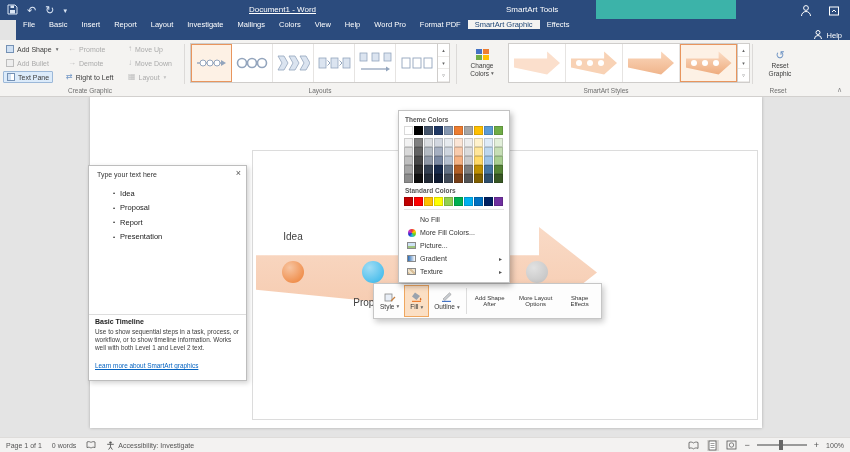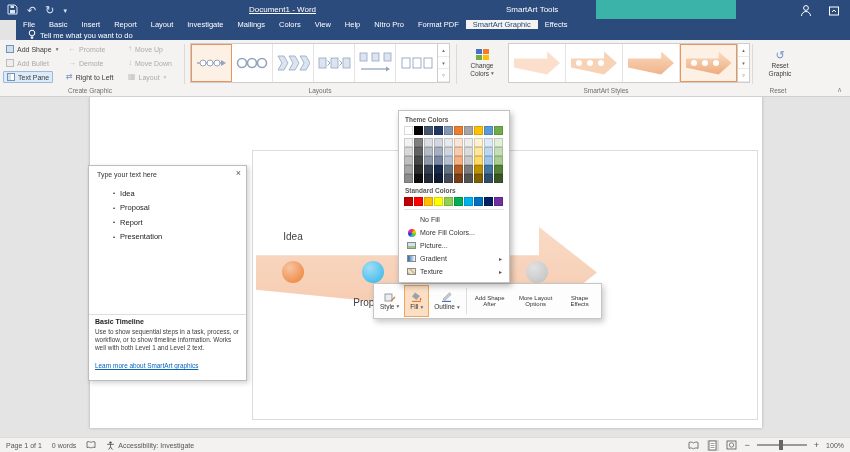--- a/index.html
+++ b/index.html
@@ -149,34 +149,25 @@
         <div class="tab">File</div>
         <div class="tab">Basic</div>
         <div class="tab">Insert</div>
         <div class="tab">Report</div>
         <div class="tab">Layout</div>
         <div class="tab">Investigate</div>
         <div class="tab">Mailings</div>
         <div class="tab">Colors</div>
         <div class="tab">View</div>
         <div class="tab">Help</div>
-        <div class="tab">Nitro Pro</div>
+        <div class="tab">Word Pro</div>
         <div class="tab">Format PDF</div>
         <div class="tab active">SmartArt Graphic</div>
         <div class="tab">Effects</div>
       </div>
-    <div class="tellme">
-      <span>
-        <svg width="8" height="11" viewBox="0 0 8 11">
-            <circle cx="4" cy="4" r="2.8" fill="none" stroke="#fff" stroke-width="1"></circle>
-            <rect x="2.8" y="7.5" width="2.4" height="2.2" fill="#fff"></rect>
-          </svg>
-      </span>
-      <span>Tell me what you want to do</span>
-    </div>
     <div class="share">
       <span>
         <svg width="10" height="11" viewBox="0 0 10 11">
             <circle cx="5" cy="3.5" r="2" fill="none" stroke="#fff" stroke-width="1"></circle>
             <path d="M1.5 10 a3.5 3.5 0 0 1 7 0" fill="none" stroke="#fff" stroke-width="1"></path>
           </svg>
       </span>
       <span>Help</span>
     </div>
   </nav>

